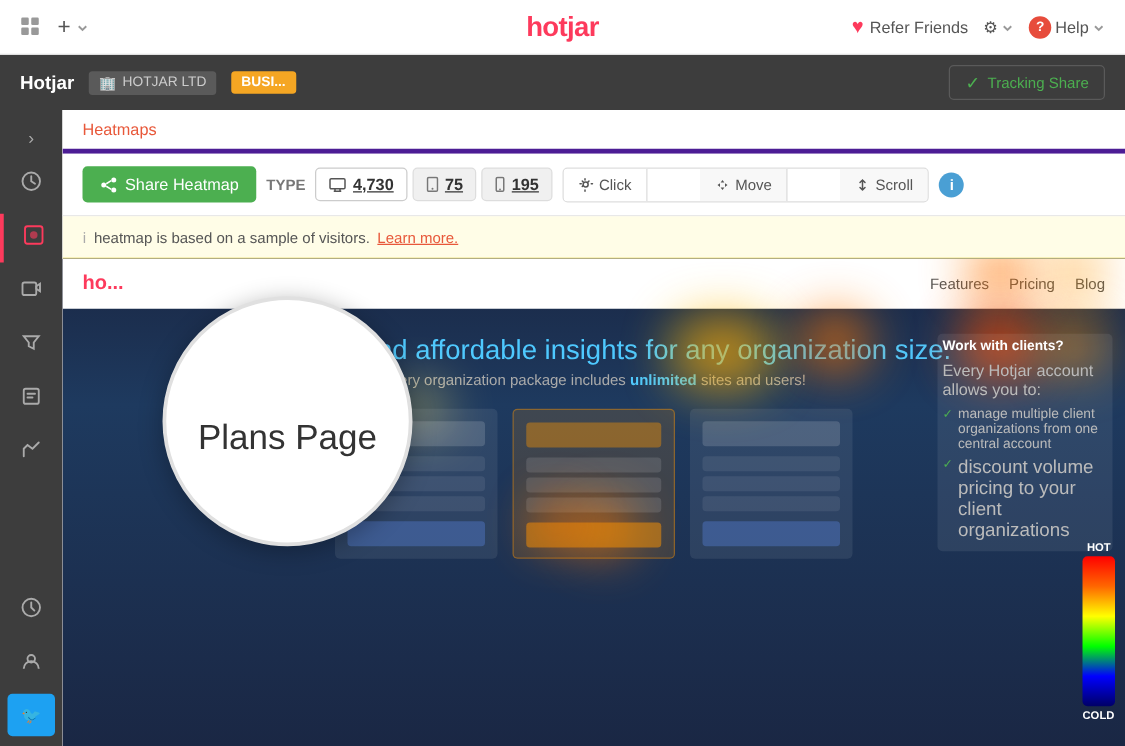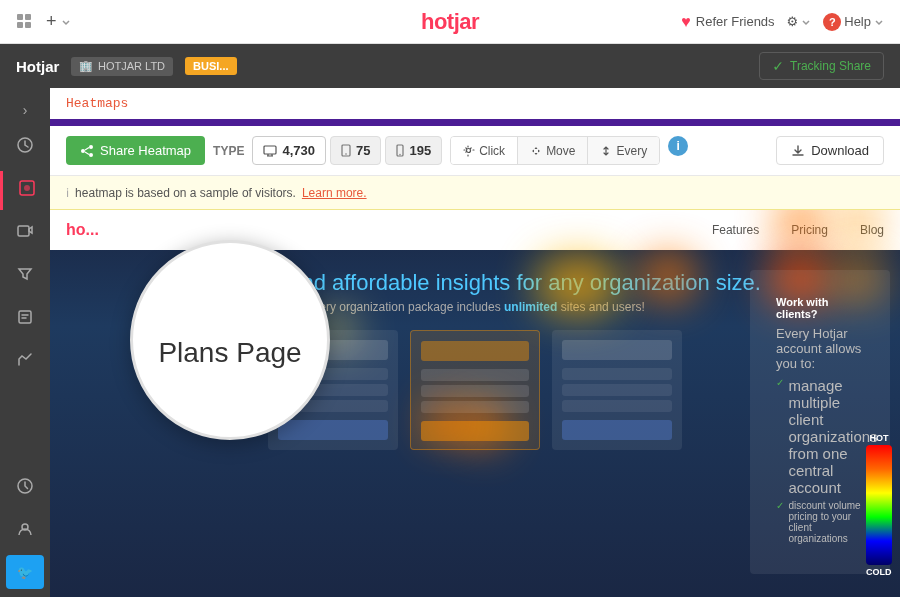--- a/index.html
+++ b/index.html
@@ -114,40 +114,39 @@
       flex-direction: column;
       overflow: hidden;
     }
 
     
     .breadcrumb-bar {
       background: #fff;
       padding: 8px 16px;
       font-size: 13px;
       color: #666;
-      border-bottom: 7px solid #4c1d95;
+      border-bottom: 4px solid #4c1d95;
       display: flex;
       align-items: center;
       gap: 8px;
-      font-family: Liberation Mono, monospace;
     }
     .breadcrumb-link { color: #e8583a; text-decoration: none; cursor: pointer; }
 
     
     .toolbar {
       background: #fff;
       padding: 10px 16px;
       display: flex;
       align-items: center;
       justify-content: space-between;
       border-bottom: 1px solid #e8e8e8;
       flex-wrap: wrap;
       gap: 8px;
     }
-    .toolbar-left { display: flex; gap: 8px; }
+    .toolbar-left { display: flex; align-items: center; gap: 8px; }
     .toolbar-right { display: flex; align-items: center; gap: 8px; }
 
     .share-btn {
       background: #4caf50;
       color: #fff;
       border: none;
       border-radius: 4px;
       padding: 7px 14px;
       font-size: 13px;
       cursor: pointer;
@@ -166,27 +165,28 @@
       font-size: 13px;
       cursor: pointer;
       display: flex; align-items: center; gap: 5px;
       color: #333;
     }
     .device-btn.desktop {
       background: #fff;
       border-color: #ccc;
       font-weight: 600;
     }
-    .device-count { font-weight: 700; }
+    .device-count { font-weight: 700; text-decoration: underline; }
 
     .type-group {
       display: flex;
       border: 1px solid #ddd;
       border-radius: 4px;
       overflow: hidden;
+      gap: 42px;
     }
     .type-btn {
       background: #f8f8f8;
       border: none;
       border-right: 1px solid #ddd;
       padding: 6px 12px;
       font-size: 12px;
       cursor: pointer;
       color: #555;
       display: flex; align-items: center; gap: 4px;
@@ -255,21 +255,21 @@
 
     .preview-header {
       background: #fff;
       height: 40px;
       display: flex;
       align-items: center;
       padding: 0 16px;
       gap: 12px;
     }
     .preview-logo { color: #fd3a5c; font-weight: 700; font-size: 16px; }
-    .preview-nav { display: flex; gap: 32px; margin-left: auto; font-size: 12px; color: #555; }
+    .preview-nav { display: flex; gap: 16px; margin-left: auto; font-size: 12px; color: #555; }
 
     .preview-body {
       flex: 1;
       padding: 20px;
       position: relative;
     }
     .preview-headline {
       font-size: 22px;
       color: #fff;
       font-weight: 300;
@@ -317,21 +317,21 @@
 
     .right-panel {
       position: absolute;
       right: 10px;
       top: 20px;
       width: 140px;
     }
     .right-panel-card {
       background: rgba(255,255,255,0.08);
       border-radius: 4px;
-      padding: 26px;
+      padding: 4px;
       color: #ccc;
       font-size: 10px;
     }
     .right-panel-title { color: #fff; font-weight: 600; margin-bottom: 6px; font-size: 11px; }
     .check-item { display: flex; gap: 4px; margin-bottom: 4px; }
     .check-mark { color: #4caf50; }
 
     
     .color-scale {
       position: absolute;
@@ -552,35 +552,27 @@
           <button class="type-btn">
             <svg width="12" height="12" viewBox="0 0 12 12" fill="none">
               <path d="M6 2l-1.5 2h3L6 2zM6 10l1.5-2h-3L6 10zM2 6l2 1.5V4.5L2 6zM10 6L8 4.5v3L10 6z" fill="#555"></path>
             </svg>
             <span>Move</span>
           </button>
           <button class="type-btn">
             <svg width="12" height="12" viewBox="0 0 12 12" fill="none">
               <path d="M6 2v8M4 4l2-2 2 2M4 8l2 2 2-2" stroke="#555" stroke-width="1.2" stroke-linecap="round"></path>
             </svg>
-            <span>Every</span>
+            <span>Scroll</span>
           </button>
         </div>
 
         <span class="info-icon">i</span>
       </div>
 
-      <div class="toolbar-right">
-        <button class="download-btn">
-          <svg width="14" height="14" viewBox="0 0 14 14" fill="none">
-            <path d="M7 2v7M4 6l3 3 3-3M2 11h10" stroke="#555" stroke-width="1.4" stroke-linecap="round"></path>
-          </svg>
-          <span>Download</span>
-        </button>
-      </div>
     </div>
 
     <div class="info-bar">
       <span style="color:#aaa;">ℹ</span>
       <span>heatmap is based on a sample of visitors.</span>
       <a>Learn more.</a>
     </div>
 
     <div class="heatmap-container">
 
@@ -645,25 +637,25 @@
               <div style="height:20px;background:rgba(100,150,255,0.3);border-radius:3px;margin-top:8px;"></div>
             </div>
           </div>
 
           <div class="right-panel">
             <div class="right-panel-card">
               <div class="right-panel-title">Work with clients?</div>
               <div style="font-size:13px;color:#bbb;margin-bottom:6px;">Every Hotjar account allows you to:</div>
               <div class="check-item">
                 <span class="check-mark">✓</span>
-                <span style="font-size:15px;color:#bbb;">manage multiple client organizations from one central account</span>
+                <span style="font-size:11px;color:#bbb;">manage multiple client organizations from one central account</span>
               </div>
               <div class="check-item">
                 <span class="check-mark">✓</span>
-                <span style="font-size:10px;color:#bbb;">discount volume pricing to your client organizations</span>
+                <span style="font-size:15px;color:#bbb;">discount volume pricing to your client organizations</span>
               </div>
             </div>
           </div>
 
           <div class="color-scale-wrapper">
             <span class="color-scale-label-hot" style="position:static;display:block;text-align:center;font-size:9px;color:#fff;font-weight:700;margin-bottom:2px;">HOT</span>
             <div class="color-scale" style="position:static;"></div>
             <span class="color-scale-label-cold" style="position:static;display:block;font-size:9px;color:#fff;font-weight:700;margin-top:2px;">COLD</span>
           </div>
 

